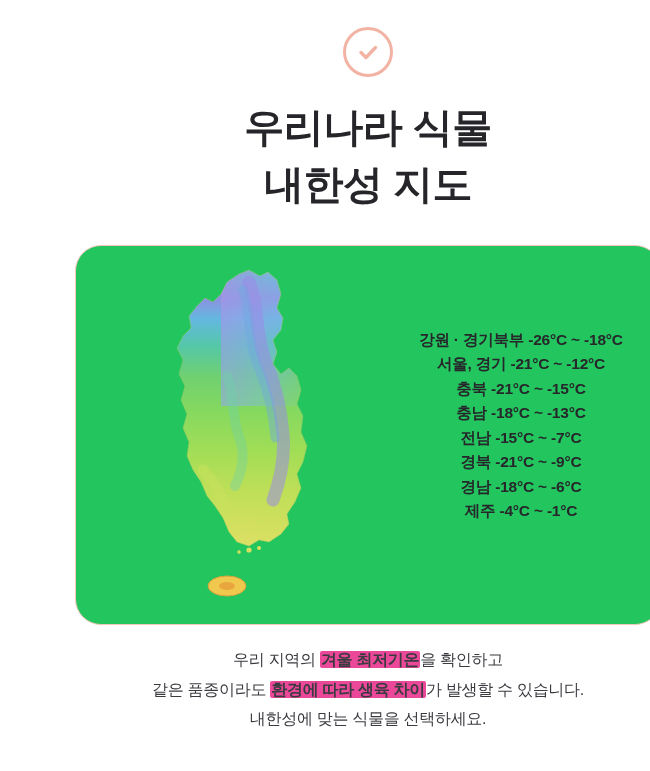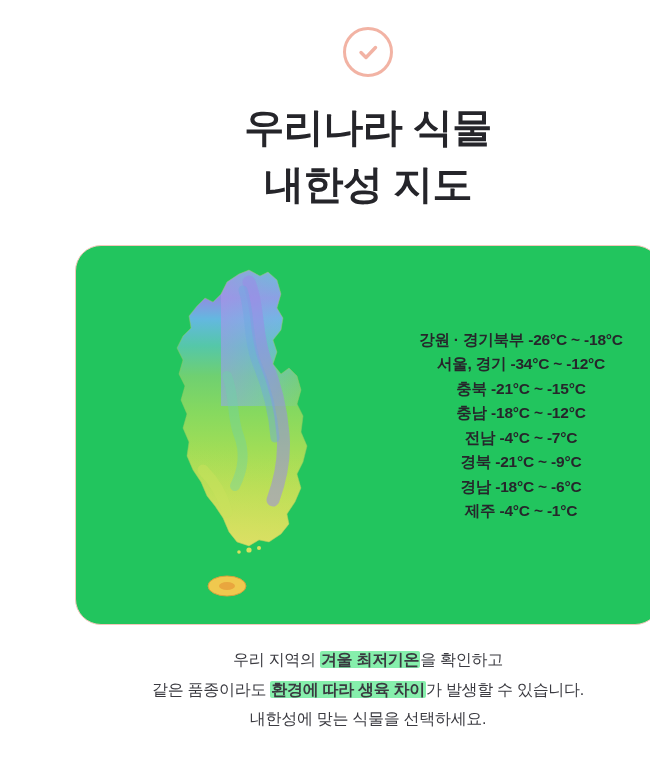--- a/index.html
+++ b/index.html
@@ -98,21 +98,21 @@
     top: 645px;
     width: 650px;
     text-align: center;
     font-size: 16px;
     line-height: 1.85;
     color: #3a3a40;
     letter-spacing: -0.3px;
   }
   .footnote .fline { display: block; }
   .hl {
-    background: #86efac;
+    background: #ec4899;
     font-weight: bold;
     padding: 0 1px;
     border-radius: 2px;
   }
 </style>
 </head>
 <body>
 
 <div class="page">
 
@@ -198,24 +198,24 @@
             <rect x="70" y="315" width="60" height="32" fill="#f0c84e"></rect>
             <ellipse cx="96" cy="330" rx="8" ry="4" fill="#e9a63e"></ellipse>
           </g>
           <ellipse cx="96" cy="330" rx="19" ry="10" fill="none" stroke="#d7a23c" stroke-width="1"></ellipse>
         </g>
       </svg>
     </div>
 
     <div class="legend">
       <div class="legend-row">강원 · 경기북부 -26°C ~ -18°C</div>
-      <div class="legend-row">서울, 경기 -34°C ~ -12°C</div>
+      <div class="legend-row">서울, 경기 -21°C ~ -12°C</div>
       <div class="legend-row">충북 -21°C ~ -15°C</div>
-      <div class="legend-row">충남 -18°C ~ -12°C</div>
-      <div class="legend-row">전남 -4°C ~ -7°C</div>
+      <div class="legend-row">충남 -18°C ~ -13°C</div>
+      <div class="legend-row">전남 -15°C ~ -7°C</div>
       <div class="legend-row">경북 -21°C ~ -9°C</div>
       <div class="legend-row">경남 -18°C ~ -6°C</div>
       <div class="legend-row">제주 -4°C ~ -1°C</div>
     </div>
   </div>
 
   <div class="footnote">
     <span class="fline"><span>우리 지역의 </span><span class="hl">겨울 최저기온</span><span>을 확인하고</span></span>
     <span class="fline"><span>같은 품종이라도 </span><span class="hl">환경에 따라 생육 차이</span><span>가 발생할 수 있습니다.</span></span>
     <span class="fline">내한성에 맞는 식물을 선택하세요.</span>

